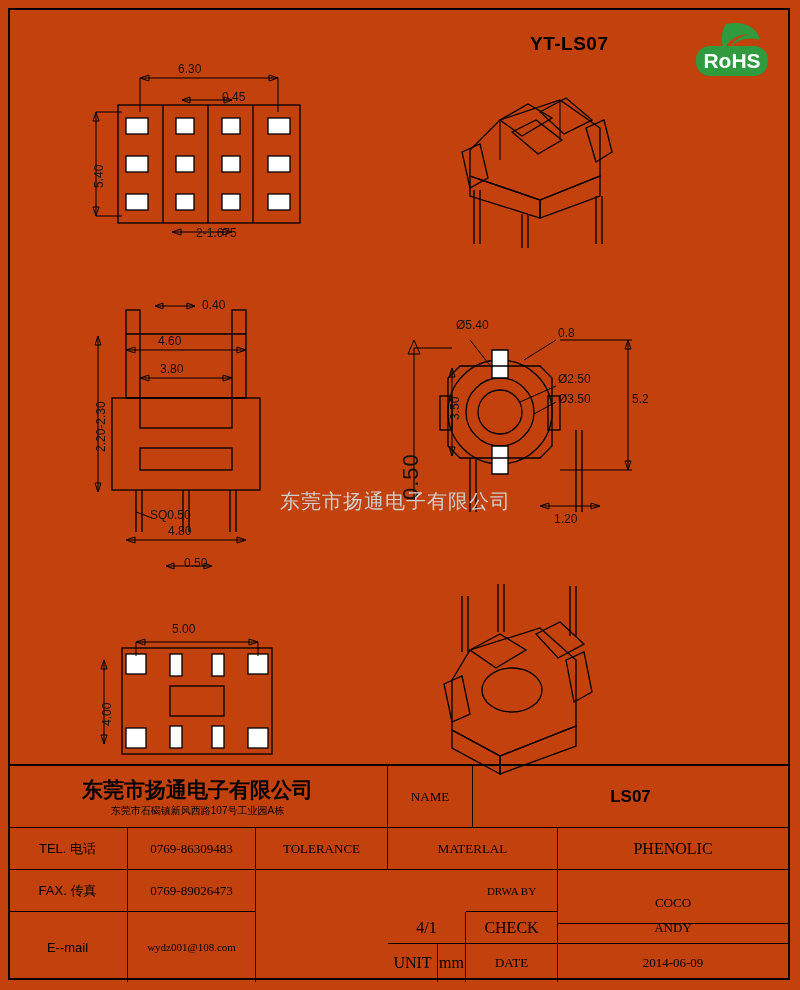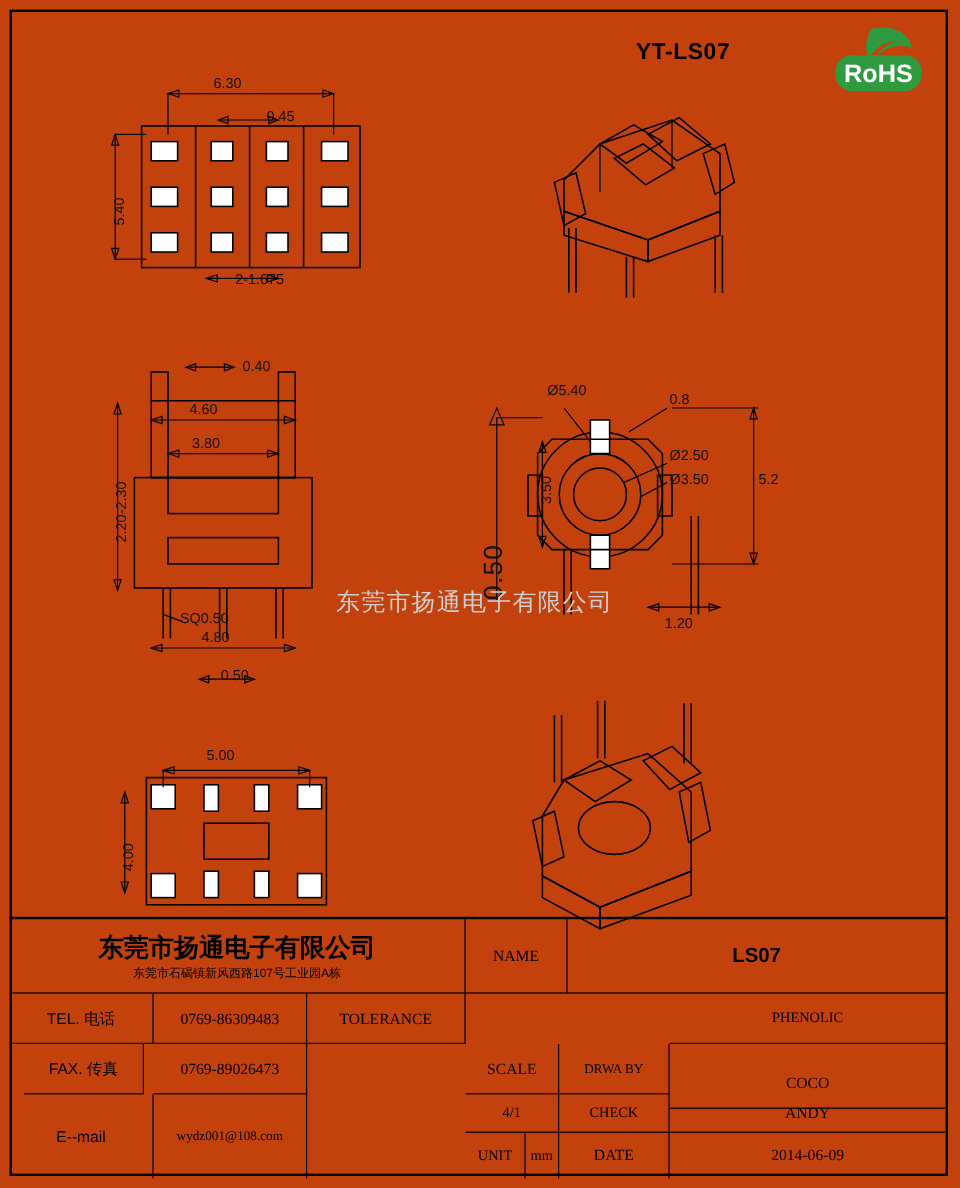--- a/index.html
+++ b/index.html
@@ -16,21 +16,21 @@
   .thin{fill:none;stroke:#000;stroke-width:1;}
   .fillw{fill:#fff;stroke:#000;stroke-width:1.3;}
   
   .tb{position:absolute;left:8px;top:764px;width:782px;height:216px;border-top:2px solid #000;box-sizing:border-box;}
   .tb .cell{position:absolute;box-sizing:border-box;border-right:1.5px solid #000;border-bottom:1.5px solid #000;display:flex;align-items:center;justify-content:center;text-align:center;}
   .tb .noR{border-right:none;}
   .tb .noB{border-bottom:none;}
   .company{font-size:21px;font-weight:bold;}
   .addr{font-size:10px;}
   .f12{font-size:13px;}
-  .f11{font-size:12px;}
+  .f11{font-size:16px;}
   .f10{font-size:11px;}
   .f16{font-size:17px;font-weight:bold;}
   .mono{font-family:"Liberation Serif",serif;}
   .tolbox{flex-direction:column;justify-content:center;line-height:1.35;font-size:11px;}
 </style>
 </head>
 <body>
 
 <div id="sheet">
 
@@ -290,27 +290,27 @@
     <div class="cell" style="left:0;top:0;width:380px;height:62px;flex-direction:column;">
       <div class="company">东莞市扬通电子有限公司</div>
       <div class="addr">东莞市石碣镇新风西路107号工业园A栋</div>
     </div>
     <div class="cell mono f12" style="left:380px;top:0;width:85px;height:62px;">NAME</div>
     <div class="cell f16 noR" style="left:465px;top:0;width:315px;height:62px;">LS07</div>
 
     <div class="cell f12" style="left:0;top:62px;width:120px;height:42px;">TEL. 电话</div>
     <div class="cell f12 mono" style="left:120px;top:62px;width:128px;height:42px;">0769-86309483</div>
     <div class="cell mono f12" style="left:248px;top:62px;width:132px;height:42px;">TOLERANCE</div>
+    <div class="cell mono f12" style="left:380px;top:62px;width:170px;height:42px;">MATERLAL</div>
     <div class="cell mono f11 noR" style="left:550px;top:62px;width:230px;height:42px;">PHENOLIC</div>
 
-    <div class="cell f12" style="left:0;top:104px;width:100px;height:42px;margin-left:12px;">FAX. 传真</div>
+    <div class="cell f12" style="left:0;top:104px;width:120px;height:42px;">FAX. 传真</div>
     <div class="cell f12 mono" style="left:120px;top:104px;width:128px;height:42px;">0769-89026473</div>
 
 
-    <div class="cell mono f12" style="left:380px;top:104px;width:78px;height:42px;">SCALE</div>
     <div class="cell mono f10" style="left:458px;top:104px;width:92px;height:42px;">DRWA BY</div>
     <div class="cell mono f12 noR" style="left:550px;top:116px;width:230px;height:42px;">COCO</div>
 
     <div class="cell mono f11" style="left:380px;top:146px;width:78px;height:32px;">4/1</div>
     <div class="cell mono f11" style="left:458px;top:146px;width:92px;height:32px;">CHECK</div>
     <div class="cell mono f12 noR" style="left:550px;top:146px;width:230px;height:32px;">ANDY</div>
 
     <div class="cell f12 noB" style="left:0;top:146px;width:120px;height:70px;">E--mail</div>
     <div class="cell f10 mono noB" style="left:120px;top:146px;width:128px;height:70px;">wydz001@108.com</div>
     <div class="cell mono f11 noB" style="left:380px;top:178px;width:50px;height:38px;">UNIT</div>

